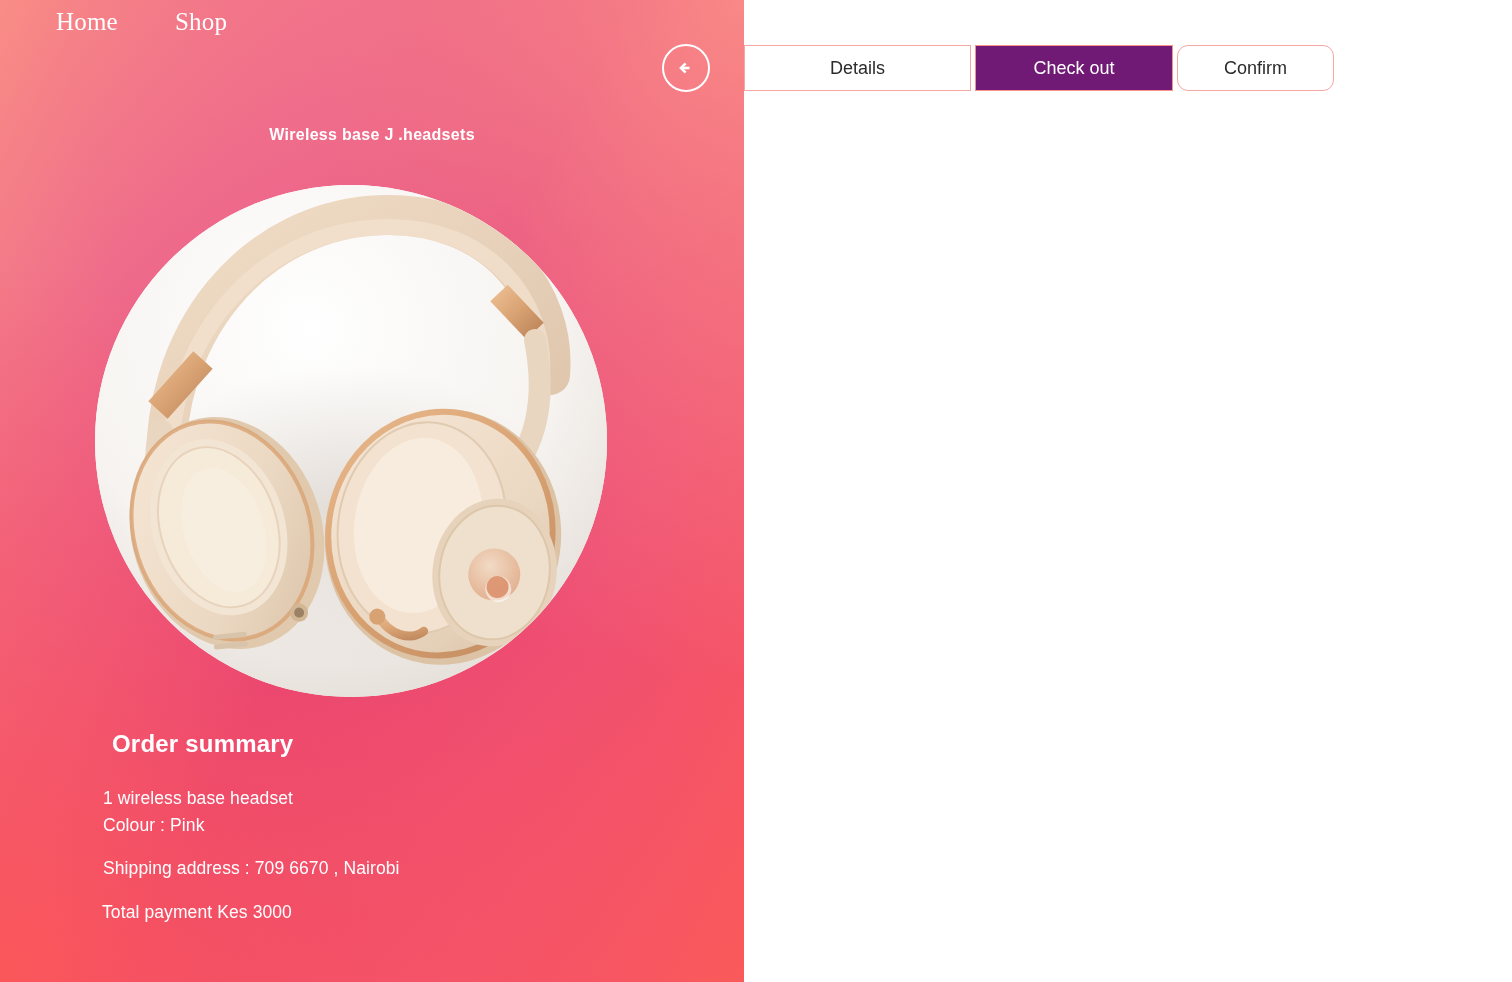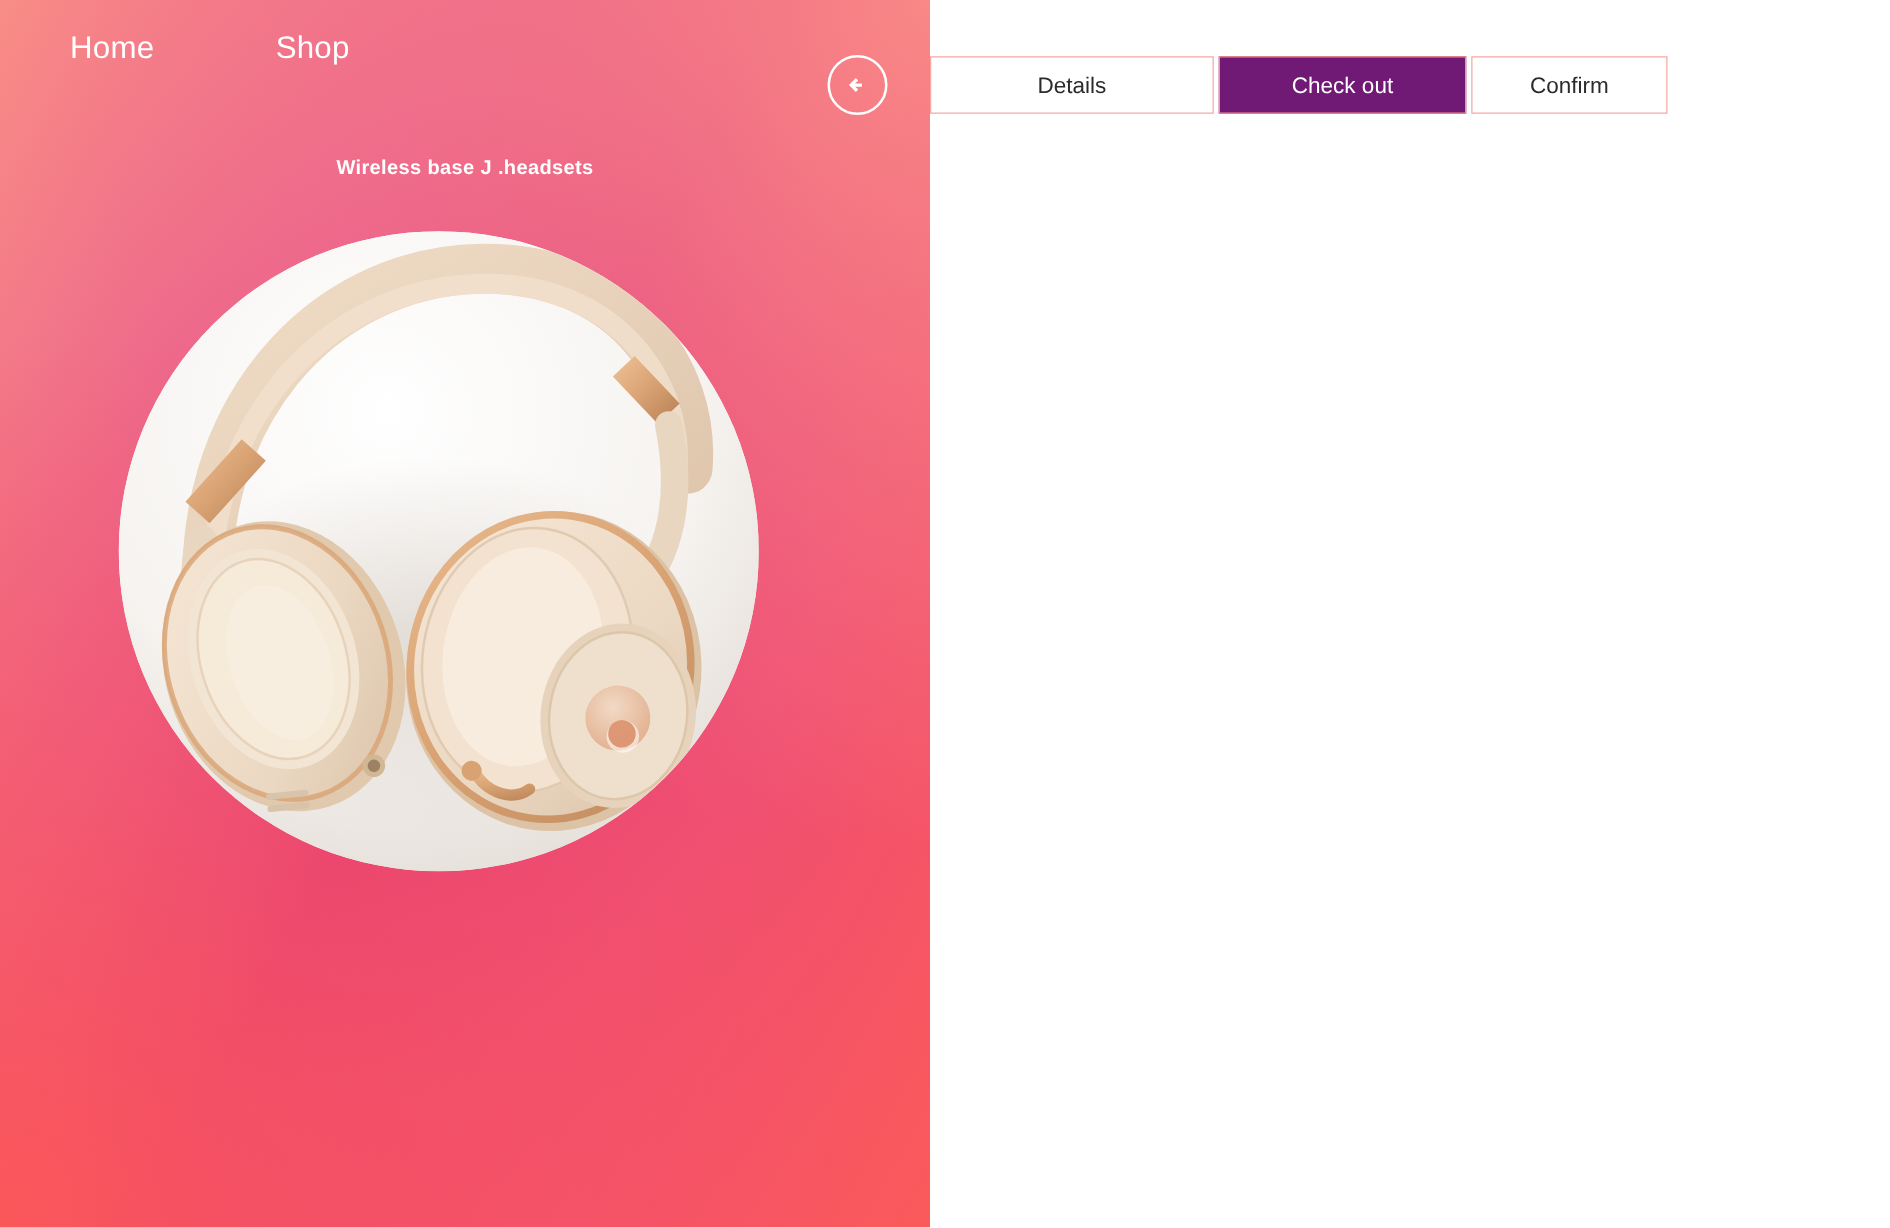--- a/index.html
+++ b/index.html
@@ -26,24 +26,25 @@
     height: 982px;
     background:
       radial-gradient(circle at 100% 0%, rgba(250,140,135,0.95) 0%, rgba(250,140,135,0.0) 55%),
       radial-gradient(circle at 0% 100%, rgba(252,88,88,0.95) 0%, rgba(252,88,88,0.0) 58%),
       linear-gradient(118deg, #f98d86 0%, #ea5d8c 30%, #e03c80 50%, #ef4e73 72%, #fb5a5a 100%);
     overflow: hidden;
   }
 
   .nav {
     position: absolute;
-    top: 24px;
+    top: 8px;
     left: 56px;
     display: flex;
-    gap: 97px;
+    gap: 57px;
+    font-family: Liberation Serif, serif;
   }
   .nav-link {
     color: #ffffff;
     font-size: 25px;
     letter-spacing: .2px;
     text-decoration: none;
     cursor: pointer;
   }
 
   .back-btn {
@@ -133,21 +134,21 @@
     display: flex;
     align-items: center;
     justify-content: center;
     cursor: pointer;
     margin-right: 4px;
   }
   .tab:last-child { margin-right: 0; }
   .tab.t1 { width: 227px; }
   .tab.t2 { width: 194px; }
   .tab.t3 { width: 198px; }
-  .tab.t4 { width: 157px; }
+  .tab.t4 { width: 157px; border-radius: 11px; }
   .tab.active {
     background: #701a75;
     border-color: #f9918b;
     color: #ffffff;
     text-align: center;
   }
 </style>
 </head>
 <body>
 
@@ -251,20 +252,27 @@
             <path d="M-7 -20 L -7 14 A 13 13 0 1 0 6 1 A 13 13 0 0 0 -7 14" fill="#ffffff" opacity="0.55"></path>
             <path d="M-6 -18 L -6 12 A 11 11 0 1 0 5 1 A 11 11 0 0 0 -6 12" fill="#dc8f69" opacity="0.9"></path>
           </g>
 
           <path d="M-52 88 C -40 104, -18 108, -6 96" stroke="url(#goldG)" stroke-width="9" fill="none" stroke-linecap="round"></path>
           <circle cx="-54" cy="88" r="8" fill="#d9a273"></circle>
         </g>
       </svg>
     </div>
 
+    <div class="summary">
+      <div class="summary-title">Order summary</div>
+      <div class="summary-line sum-item">1 wireless base headset</div>
+      <div class="summary-line sum-colour">Colour : Pink</div>
+      <div class="summary-line sum-ship">Shipping address : 709 6670 , Nairobi</div>
+      <div class="summary-line sum-total">Total payment  Kes 3000</div>
+    </div>
   </div>
 
   <div class="right-panel">
 
     <div class="tabs">
       <div class="tab t1">Details</div>
       <div class="tab t3 active">Check out</div>
       <div class="tab t4">Confirm</div>
     </div>
 

